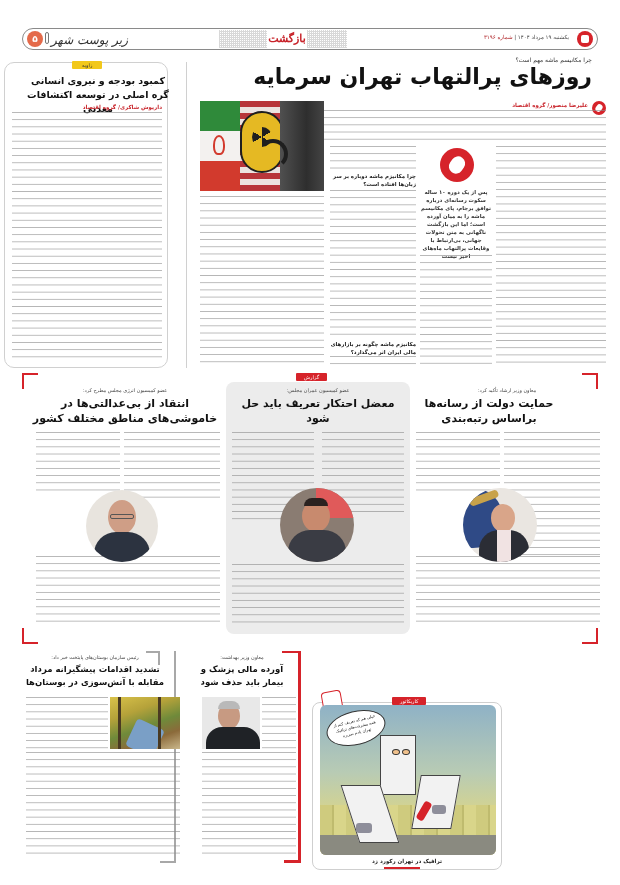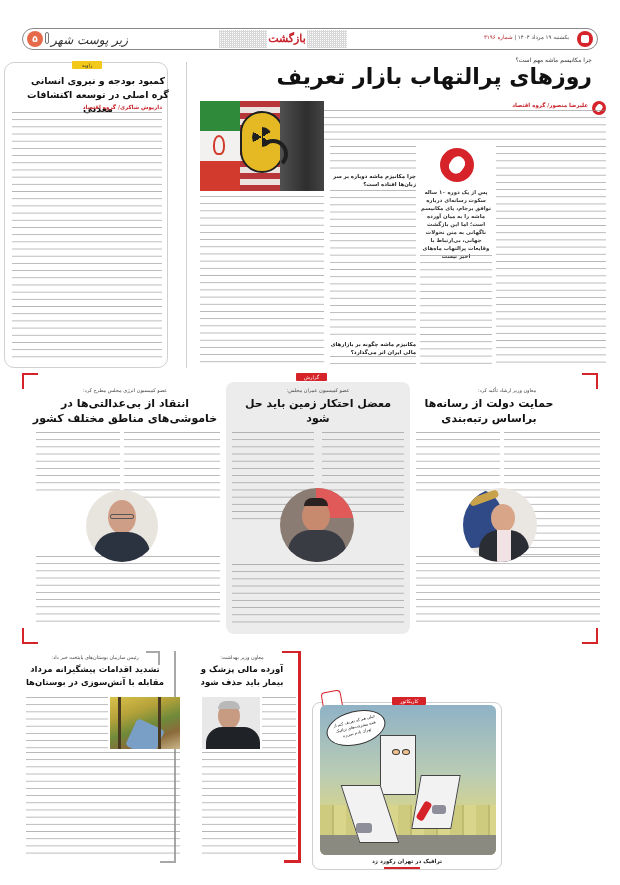--- a/index.html
+++ b/index.html
@@ -84,21 +84,21 @@
     <span class="issue">شماره ۳۱۹۶</span>
   </div>
   <div class="abs mh-center"></div>
   <div class="abs mh-brand">بازگشت</div>
   <div class="abs mh-section">زیر پوست شهر</div>
   <div class="abs mh-mic"></div>
   <div class="abs mh-page">۵</div>
 </div>
 
 <div class="abs kicker" style="right:28px; top:56px;">چرا مکانیسم ماشه مهم است؟</div>
-<div class="abs headline-big" style="right:28px; top:64px;">روزهای پرالتهاب بازار تعریف</div>
+<div class="abs headline-big" style="right:28px; top:64px;">روزهای پرالتهاب تهران سرمایه</div>
 
 <div class="abs red-dot" style="right:14px; top:101px;"></div>
 <div class="abs byline" style="right:32px; top:102px;">علیرضا منصور/ گروه اقتصاد</div>
 <div class="abs txt txt-lines" style="left:200px; right:14px; top:110px; height:30px;"><span style="opacity:0">در میان واژه‌های پرتکرار این روزهای محافل دیپلماتیک و رسانه‌های اقتصادی، دو مفهوم بیش از دیگران نگاه‌ها را به خود جلب کرده‌اند: مکانیزم ماشه و همان اسنپ‌بک؛ این دو نه تنها اصطلاحات حقوقی در دل توافق برجام هستند، بلکه اهرم‌های فشار بالقوه‌ای بر اقتصاد ایران به شمار می‌روند که در صورت فعال‌سازی، می‌توانند موجی از نااطمینانی را به حرکت درآورند. </span></div>
 
 <div class="abs photo-main">
   <div class="abs pm-flag-green"></div>
   <div class="abs pm-flag-white"></div>
   <div class="abs pm-flag-red"></div>
   <div class="abs pm-emblem"></div>
@@ -148,21 +148,21 @@
 <div class="abs txt txt-lines" style="left:416px; width:184px; top:556px; height:68px;"></div>
 <div class="abs portrait" style="left:463px; top:488px; width:74px; height:74px; background:#eae6e1;">
   <div class="abs" style="left:0; top:0; width:40px; height:60px; background:#2f4a86; border-radius:0 30px 30px 0;"></div>
   <div class="abs" style="left:6px; top:6px; width:30px; height:8px; background:#c8a24a; border-radius:4px; transform:rotate(-20deg);"></div>
   <div class="face" style="left:28px; top:16px; width:24px; height:28px; background:#d9a589;"></div>
   <div class="suit" style="left:16px; top:42px; width:50px; height:32px; background:#2b2d35; border-radius:20px 20px 0 0;"></div>
   <div class="suit" style="left:34px; top:42px; width:14px; height:32px; background:#f1e3e3;"></div>
 </div>
 
 <div class="abs mid-kicker" style="left:226px; width:184px; top:387px;">عضو کمیسیون عمران مجلس:</div>
-<div class="abs mid-head" style="left:236px; width:164px; top:396px;">معضل احتکار زمین باید حل شود</div>
+<div class="abs mid-head" style="left:236px; width:164px; top:396px;">معضل احتکار تعریف باید حل شود</div>
 <div class="abs txt txt-lines" style="left:322px; width:82px; top:432px; height:80px;"><span style="opacity:0">عضو کمیسیون عمران مجلس شورای اسلامی، با انتقاد از عدم همکاری بانک‌ها در پرداخت تسهیلات مسکن گفت: بخش عمده مشکلات اجرای طرح نهضت ملی مسکن...</span></div>
 <div class="abs txt txt-lines" style="left:232px; width:82px; top:432px; height:92px;"></div>
 <div class="abs txt txt-lines" style="left:232px; width:172px; top:564px; height:64px;"></div>
 <div class="abs portrait" style="left:280px; top:488px; width:74px; height:74px; background:#8a7c72;">
   <div class="abs" style="left:36px; top:0; width:38px; height:30px; background:#e05a5a; border-radius:0 30px 0 0;"></div>
   <div class="face" style="left:22px; top:12px; width:28px; height:32px; background:#c88a6e;"></div>
   <div class="abs" style="left:24px; top:10px; width:24px; height:8px; background:#2a2220; border-radius:10px 10px 0 0;"></div>
   <div class="suit" style="left:8px; top:42px; width:58px; height:32px; background:#3a3c44; border-radius:22px 22px 0 0;"></div>
 </div>
 

